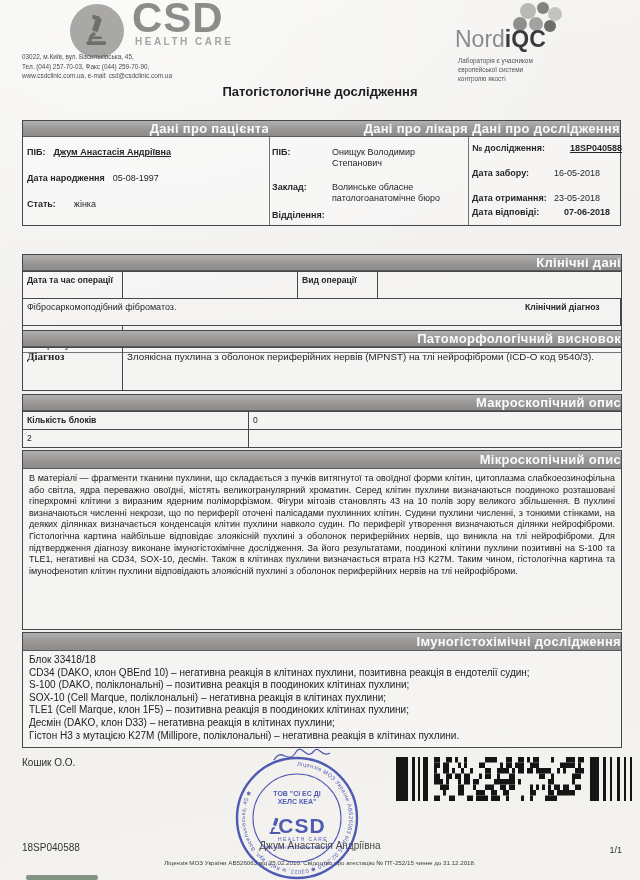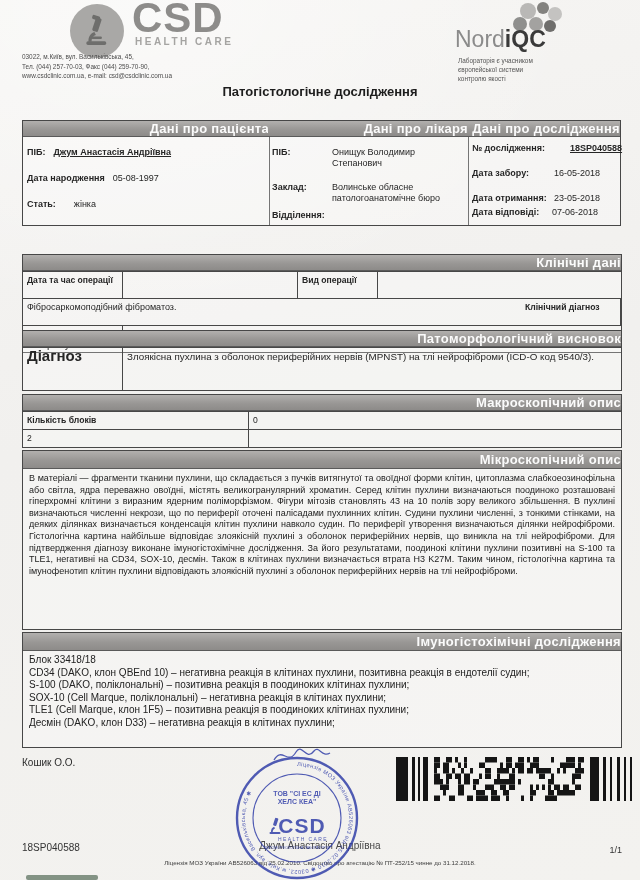--- a/index.html
+++ b/index.html
@@ -133,21 +133,21 @@
     <div class="kv study-kv" style="margin-top:14px;">
       <span class="k">Дата забору:</span>
       <span class="v" style="margin-left:2px;">16-05-2018</span>
     </div>
     <div class="kv study-kv" style="margin-top:14px;">
       <span class="k">Дата отримання:</span>
       <span class="v" style="margin-left:2px;">23-05-2018</span>
     </div>
     <div class="kv study-kv" style="margin-top:3px;">
       <span class="k">Дата відповіді:</span>
-      <span class="v" style="margin-left:0;">07-06-2018</span>
+      <span class="v" style="margin-left:12px;font-weight:bold;">07-06-2018</span>
     </div>
   </div>
 
   <div class="box" style="left:22px;top:230px;width:598px;margin-top:24px;">
     <div class="bar">Клінічні дані</div>
     <div class="trow" style="height:26px;">
       <div class="cell lblcell" style="width:100px;">Дата та час операції</div>
       <div class="cell" style="width:175px;border-right:1px solid #474747;"></div>
       <div class="cell lblcell" style="width:80px;">Вид операції</div>
       <div class="cell" style="flex:1;"></div>
@@ -158,21 +158,21 @@
     </div>
     <div class="trow" style="height:26px;">
       <div class="cell lblcell" style="width:100px;">Маркування матеріалу</div>
       <div class="cell" style="flex:1;font-size:9px;">1. 2 скельця та 7 блоків з нумерацією 33418/18</div>
     </div>
   </div>
 
   <div class="box" style="left:22px;top:330px;width:598px;">
     <div class="bar">Патоморфологічний висновок</div>
     <div class="trow" style="height:42px;">
-      <div class="cell lblcell" style="width:100px;font-size:15px;">Діагноз</div>
+      <div class="cell lblcell" style="width:100px;font-size:11px;font-family:Liberation Serif, serif;">Діагноз</div>
       <div class="cell" style="flex:1;font-size:9.8px;line-height:12.5px;">Злоякісна пухлина з оболонок периферійних нервів (MPNST) на тлі нейрофіброми (ICD-O код 9540/3).</div>
     </div>
   </div>
 
   <div class="box" style="left:22px;top:394px;width:598px;">
     <div class="bar">Макроскопічний опис</div>
     <div class="trow" style="height:17px;">
       <div class="cell lblcell" style="width:226px;font-weight:bold;">Кількість блоків</div>
       <div class="cell" style="flex:1;">0</div>
     </div>
@@ -189,20 +189,21 @@
 
   <div class="box" style="left:22px;top:632px;width:598px;height:114px;">
     <div class="bar" style="height:17px;line-height:17px;">Імуногістохімічні дослідження</div>
     <div class="ihc-lines">
       <div>Блок 33418/18</div>
       <div>CD34 (DAKO, клон QBEnd 10) – негативна реакція в клітинах пухлини, позитивна реакція в ендотелії судин;</div>
       <div>S-100 (DAKO, поліклональні) – позитивна реакція в поодиноких клітинах пухлини;</div>
       <div>SOX-10 (Cell Marque, поліклональні) – негативна реакція в клітинах пухлини;</div>
       <div>TLE1 (Cell Marque, клон 1F5) – позитивна реакція в поодиноких клітинах пухлини;</div>
       <div>Десмін (DAKO, клон D33) – негативна реакція в клітинах пухлини;</div>
+      <div>Гістон H3 з мутацією K27M (Millipore, поліклональні) – негативна реакція в клітинах пухлини.</div>
     </div>
   </div>
 
   <div class="pathologist">Кошик О.О.</div>
 
   <div class="barcode">
     <svg id="barcode-svg" width="238" height="44" viewBox="0 0 238 44">
         <rect x="0" y="0" width="12" height="44"></rect>
         <rect x="16" y="0" width="3" height="44"></rect>
         <rect x="22" y="0" width="2" height="44"></rect>

